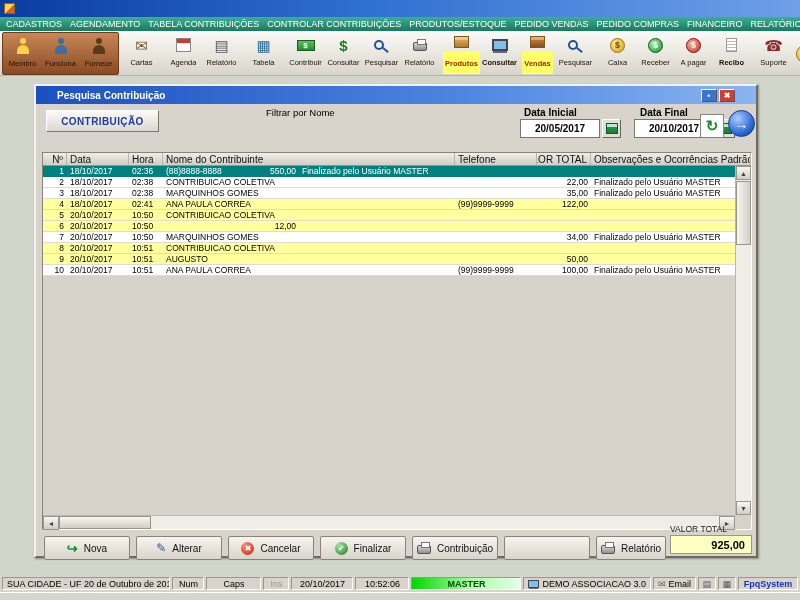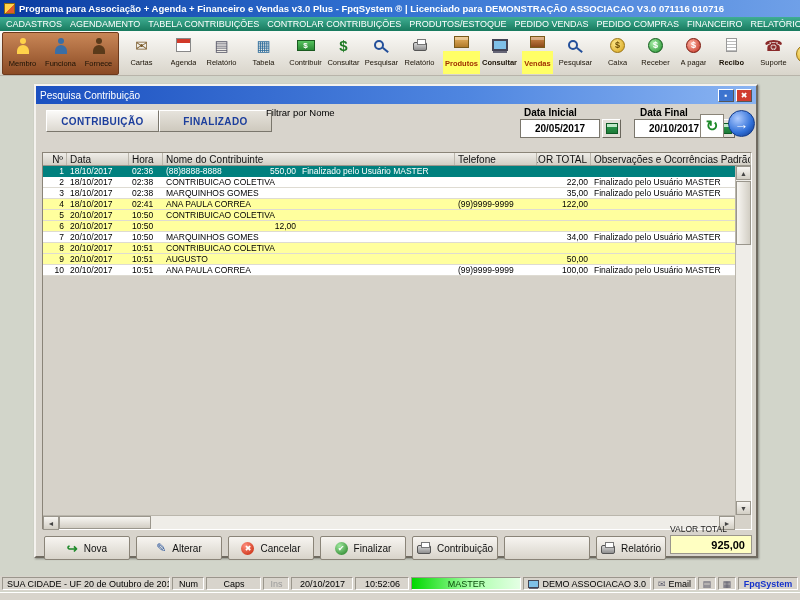--- a/index.html
+++ b/index.html
@@ -36,21 +36,21 @@
   .i-boxp{width:15px;height:12px;background:linear-gradient(#e8b464,#b07a2a);border:1px solid #7a5a1a;box-shadow:inset 0 3px 0 rgba(255,255,255,.35)}
   .i-mon{width:16px;height:12px;background:#7fc0e8;border:2px solid #445;box-shadow:0 3px 0 -1px #667}
   .i-coin{width:15px;height:15px;border-radius:50%;background:radial-gradient(circle at 35% 35%,#ffe98a,#d4a017);border:1px solid #9a7310;color:#6a4a00;font-size:9px;font-weight:bold;display:flex;align-items:center;justify-content:center}
   .i-coin::after{content:"$"}
   .i-coin.green{background:radial-gradient(circle at 35% 35%,#a8f0a8,#1e8a2a);color:#fff;border-color:#0e5a18}
   .i-coin.red{background:radial-gradient(circle at 35% 35%,#ffb0a0,#c03020);color:#fff;border-color:#7a1408}
   .i-note{width:11px;height:14px;border:1px solid #999;background:repeating-linear-gradient(#fff 0 2px,#bcbcbc 2px 3px)}
 
   
   .dialog{position:absolute;left:34px;top:84px;width:724px;height:474px;background:#d8d4cc;border:2px solid;border-color:#f4f2ee #6f6a60 #6f6a60 #f4f2ee;box-shadow:1px 1px 2px rgba(0,0,0,.35)}
-  .dtitle{height:18px;background:linear-gradient(to right,#1b50c0,#4f86e0 60%,#8ab4f2);display:flex;align-items:center;color:#fff;font-size:10px;font-weight:normal;padding:0 4px}
+  .dtitle{height:18px;background:linear-gradient(to right,#1b50c0,#4f86e0 60%,#8ab4f2);display:flex;align-items:center;color:#fff;font-size:10px;font-weight:bold;padding:0 21px}
   .dbtns{margin-left:auto;display:flex;gap:2px}
   .dbtn{width:16px;height:13px;border:1px solid;border-color:#fff #555 #555 #fff;display:flex;align-items:center;justify-content:center;font-size:8px;color:#fff;cursor:pointer}
   .b1{background:#3d74cf}
   .close{background:#d03c2f}
   .dclient{position:relative;height:452px}
 
   .tab{position:absolute;top:6px;height:22px;width:113px;display:flex;align-items:center;justify-content:center;font-weight:bold;font-size:10px;color:#1c3e9c;letter-spacing:.4px;border:1px solid;border-color:#fff #7a766c #7a766c #fff;background:linear-gradient(#fbfaf8,#dcd8d0);cursor:pointer}
   #tab2{left:123px;background:linear-gradient(#e6e3dc,#cec9be)}
   #tab1{left:10px}
 
@@ -100,32 +100,31 @@
   .pr::before{content:"";position:absolute;left:3px;top:-4px;width:7px;height:4px;background:#fff;border:1px solid #777}
   .totallabel{position:absolute;left:634px;top:420px;font-size:8.5px;color:#222}
   .totalfield{position:absolute;left:634px;top:431px;width:82px;height:19px;background:#ffffc2;border:1px solid #9a968c;font-size:11px;font-weight:bold;display:flex;align-items:center;justify-content:flex-end;padding-right:6px}
 
   
   .statusbar{position:absolute;left:0;right:0;top:576px;height:15px;background:#d8d4cc;display:flex;gap:2px;padding:1px 2px;font-size:9px;align-items:stretch}
   .seg{border:1px solid;border-color:#9a968c #fff #fff #9a968c;display:flex;align-items:center;padding:0 4px;white-space:nowrap;overflow:hidden;gap:3px}
   .seg.flex{flex:1}
   .seg.ctr{justify-content:center}
   .dim{color:#999}
-  .master{width:110px;background:linear-gradient(to right,#00d800,#aaffaa 55%,#e4ffe4);font-weight:normal;color:#0a4a0a;justify-content:center}
+  .master{width:110px;background:linear-gradient(to right,#00d800,#aaffaa 55%,#e4ffe4);font-weight:bold;color:#0a4a0a;justify-content:center}
   .brand{color:#1533cc;font-weight:bold}
   .mon-s{width:11px;height:8px;background:#7fc0e8;border:1px solid #445;box-shadow:0 2px 0 -1px #667;flex:none}
   .glyph-s{font-size:9px;color:#556}
   .bottomstrip{position:absolute;left:0;right:0;top:592px;height:8px;background:#d8d4cc;border-top:1px solid #fff}
 </style>
 </head>
 <body>
 
 <div class="titlebar">
   <span class="appicon"></span>
-  <span>Programa para Associação + Agenda + Financeiro e Vendas v3.0 Plus - FpqSystem ® | Licenciado para  DEMONSTRAÇÃO ASSOCIACAO V3.0 071116 010716</span>
 </div>
 
 <div class="menubar">
   <span class="menuitem">CADASTROS</span>
   <span class="menuitem">AGENDAMENTO</span>
   <span class="menuitem">TABELA CONTRIBUIÇÕES</span>
   <span class="menuitem">CONTROLAR CONTRIBUIÇÕES</span>
   <span class="menuitem">PRODUTOS/ESTOQUE</span>
   <span class="menuitem">PEDIDO VENDAS</span>
   <span class="menuitem">PEDIDO COMPRAS</span>
@@ -271,21 +270,20 @@
   <div class="dtitle">
     <span>Pesquisa Contribuição</span>
     <span class="dbtns">
       <span class="dbtn b1">▪</span>
       <span class="dbtn close">✖</span>
     </span>
   </div>
   <div class="dclient">
 
     <div class="tab" id="tab1">CONTRIBUIÇÃO</div>
-    <div class="tab" id="tab2">FINALIZADO</div>
 
     <div class="filterlabel">Filtrar por Nome</div>
 
     <div class="datelabel" style="left:488px">Data Inicial</div>
     <div class="datefield" style="left:484px">20/05/2017</div>
     <div class="calbtn" style="left:566px">
         <span class="i-calg"></span>
       </div>
 
     <div class="datelabel" style="left:604px">Data Final</div>

